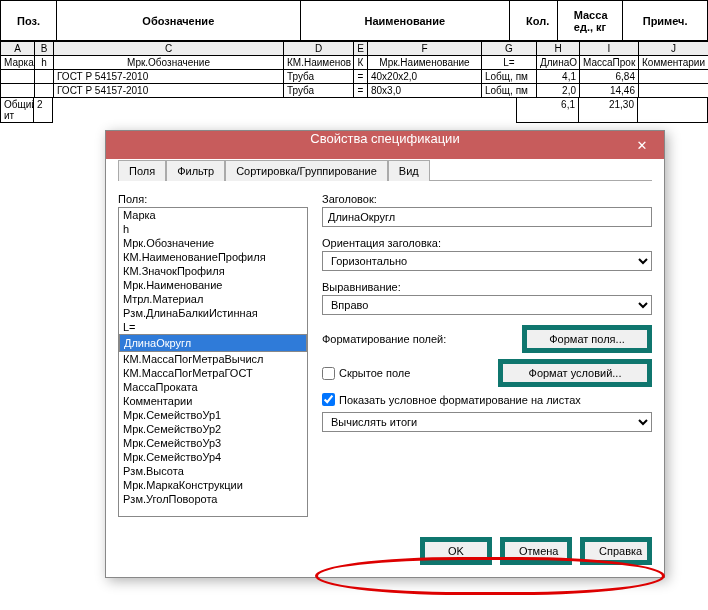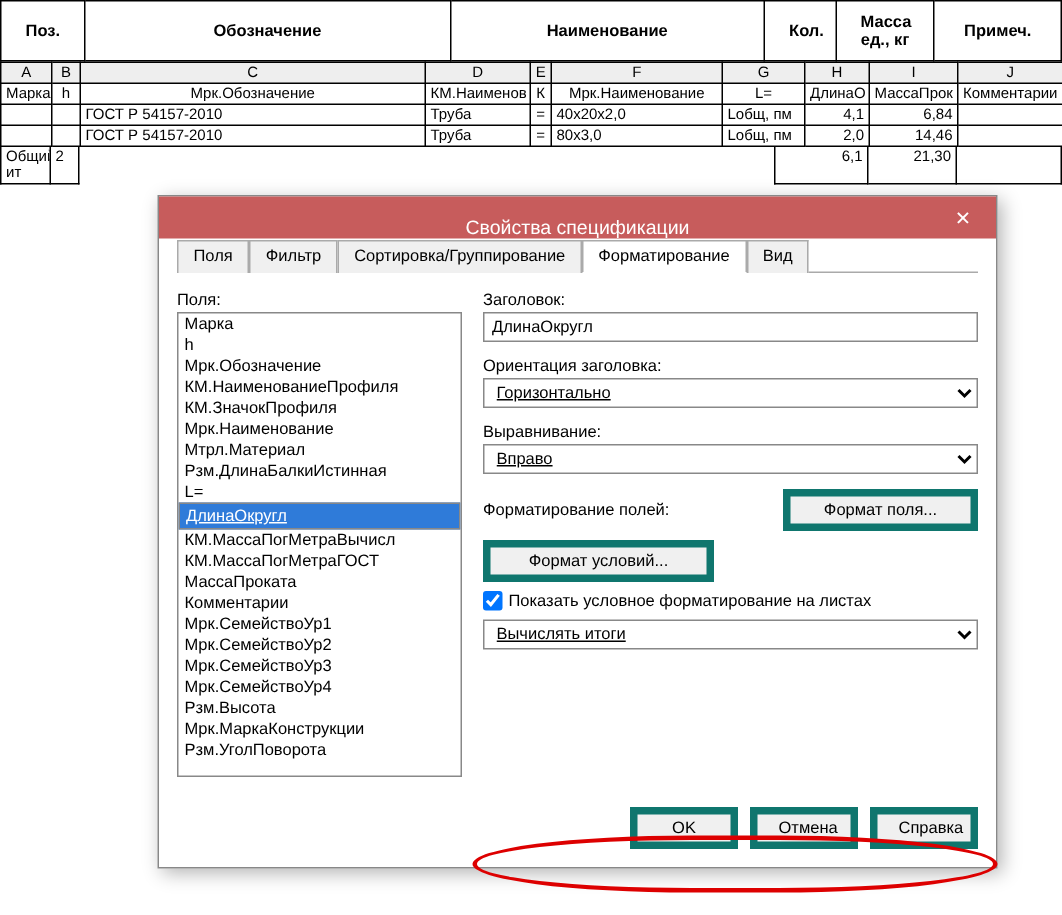--- a/index.html
+++ b/index.html
@@ -12,35 +12,35 @@
   table.header th.multi { height: 40px; }
 
   table.grid { border-collapse: collapse; width: 100%; table-layout: fixed; font-size: 10px; }
   table.grid td, table.grid th { border: 1px solid #000; padding: 1px 3px; white-space: nowrap; overflow: hidden; }
   table.grid th { background: #eee; font-weight: normal; text-align: center; }
   table.grid td.right { text-align: right; }
   table.grid td.center { text-align: center; }
 
   
   .dialog { position: absolute; left: 105px; top: 130px; width: 560px; background: #fff; border: 1px solid #888; box-shadow: 3px 3px 12px rgba(0,0,0,0.3); }
-  .titlebar { background: #c75c5c; color: #fff; height: 28px; display: flex; align-items: flex-end; justify-content: center; position: relative; font-size: 13px; }
+  .titlebar { background: #c75c5c; color: #fff; height: 28px; display: flex; align-items: flex-start; justify-content: center; position: relative; font-size: 13px; }
   .titlebar .close { position: absolute; right: 0; top: 0; width: 44px; height: 28px; display: flex; align-items: center; justify-content: center; color: #fff; font-size: 13px; }
   .body { padding: 0 12px 12px; }
   .tabs { display: flex; border-bottom: 1px solid #aaa; margin-bottom: 8px; }
   .tab { padding: 4px 10px; border: 1px solid #aaa; border-bottom: none; background: #f0f0f0; margin-right: 0; font-size: 11px; position: relative; top: 1px; }
   .tab.active { background: #fff; border-bottom: 1px solid #fff; }
   .cols { display: flex; gap: 14px; }
   .col-left { width: 190px; }
   .col-right { flex: 1; }
   .lbl { margin: 4px 0 2px; }
   .listbox { border: 1px solid #888; height: 310px; overflow-y: scroll; background: #fff; }
   .li { padding: 1px 4px; white-space: nowrap; font-size: 11px; }
   .li.sel { background: #2f7bd9; color: #fff; }
   .txt { width: 100%; border: 1px solid #888; padding: 3px 5px; font-size: 11px; font-family: inherit; background: #fff; }
-  .sel { width: 100%; border: 1px solid #888; padding: 2px 4px; font-size: 11px; font-family: inherit; background: #fff; text-decoration: underline; }
+  .sel { width: 100%; border: 1px solid #888; padding: 2px 4px; font-size: 11px; font-family: inherit; background: #fff; }
   .row { margin-bottom: 10px; }
   .row2 { display: flex; align-items: center; gap: 28px; margin-bottom: 6px; }
   .row2 label { flex: 1; }
   .btn { border: 5px solid #0f766e; background: #f0f0f0; padding: 3px 14px; font-size: 11px; font-family: inherit; }
   .btns { display: flex; justify-content: flex-end; gap: 8px; margin-top: 20px; }
   .chk { display: flex; align-items: center; gap: 4px; }
   .chk input { margin: 0; }
 
   .annot { position: absolute; border: 3px solid #d00; border-radius: 50% / 60%; pointer-events: none; }
 </style>
@@ -147,21 +147,20 @@
     <span>Свойства спецификации</span>
     <div class="close">
       <span>✕</span>
     </div>
   </div>
   <div class="body">
     <div class="tabs">
       <div class="tab">Поля</div>
       <div class="tab">Фильтр</div>
       <div class="tab">Сортировка/Группирование</div>
-      <div class="tab active">Форматирование</div>
       <div class="tab">Вид</div>
     </div>
     <div class="cols">
       <div class="col-left">
         <div class="lbl">Поля:</div>
         <div class="listbox" id="fieldsList">
             <div class="li">Марка</div>
             <div class="li">h</div>
             <div class="li">Мрк.Обозначение</div>
             <div class="li">КМ.НаименованиеПрофиля</div>
@@ -195,20 +194,24 @@
         </div>
         <div class="row">
           <div class="lbl">Выравнивание:</div>
           <select class="sel"><option>Вправо</option></select>
         </div>
         <div class="row2">
           <label>Форматирование полей:</label>
           <button class="btn" style="width:130px">Формат поля...</button>
         </div>
         <div class="row2">
+          <div class="chk" style="flex:1">
+            <input type="checkbox" style="">
+            <span>Скрытое поле</span>
+          </div>
           <button class="btn" style="width:154px">Формат условий...</button>
         </div>
         <div class="chk" style="margin-bottom:6px">
           <input type="checkbox" checked="" style="">
           <span>Показать условное форматирование на листах</span>
         </div>
         <select class="sel"><option>Вычислять итоги</option></select>
       </div>
     </div>
     <div class="btns">

